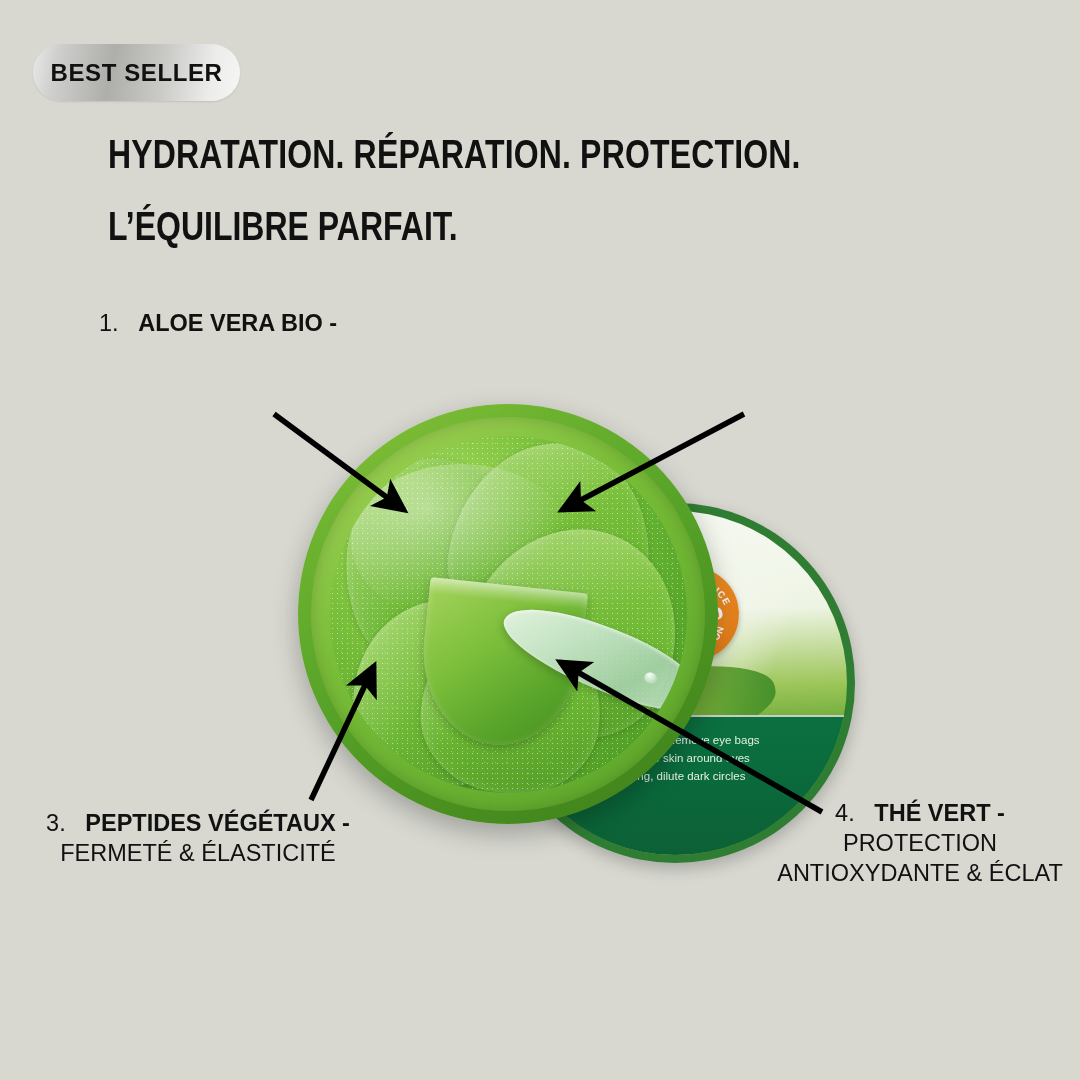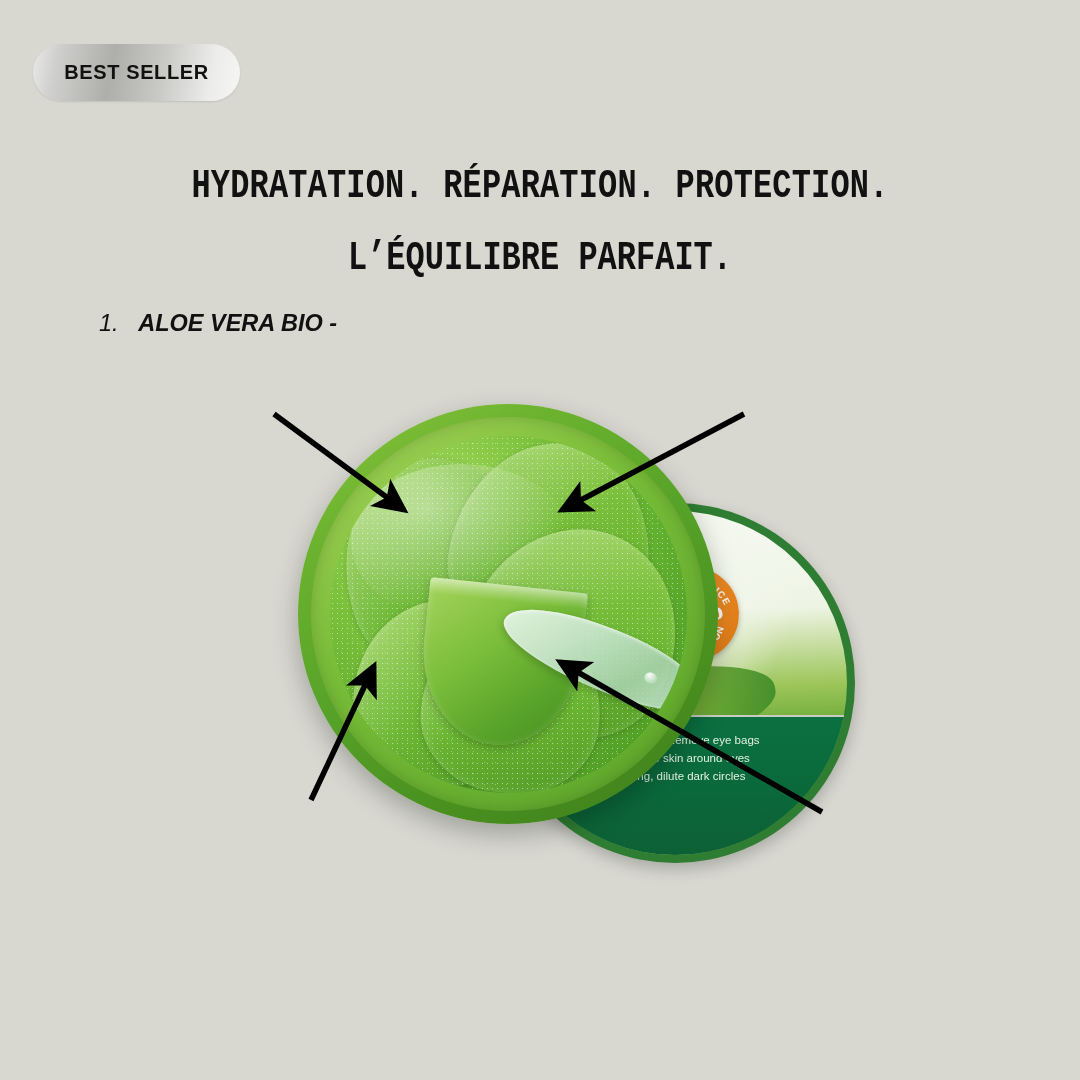--- a/index.html
+++ b/index.html
@@ -13,47 +13,46 @@
 
   
   .badge{
     position:absolute;left:33px;top:44px;width:207px;height:57px;
     border-radius:29px;
     background:linear-gradient(100deg,#e9e9e7 0%,#cfcfcd 12%,#aeaeab 38%,#c9c9c6 62%,#ececeb 85%,#f6f6f5 100%);
     box-shadow:0 1px 2px rgba(0,0,0,.10);
     display:flex;align-items:center;justify-content:center;
   }
   .badge-label{
-    font-size:20px;font-weight:bold;letter-spacing:.6px;color:#111;
+    font-size:24px;font-weight:bold;letter-spacing:.6px;color:#111;
     font-family:"Liberation Sans",sans-serif;
   }
 
   
   .headline{
-    position:absolute;left:0;top:128px;width:1080px;text-align:center;
+    position:absolute;left:0;top:128px;width:1080px;text-align:left;
     color:#111;font-weight:bold;
-    font-family:Liberation Mono, monospace;
-    margin-top:33px;
+    font-family:Liberation Sans, sans-serif;
   }
   .headline .l1{
     display:block;font-size:40px;line-height:52px;
     letter-spacing:.2px;transform:scaleX(.80);transform-origin:center;
   }
   .headline .l2{
     display:block;font-size:40px;line-height:52px;margin-top:20px;
     transform:scaleX(.80);transform-origin:center;
   }
 
   
   .callout{position:absolute;color:#111;font-size:23.5px;line-height:30px;}
   .callout .num{font-weight:normal;}
   .callout .name{font-weight:bold;}
   .callout .desc{font-weight:normal;}
 
-  #callout-1{left:8px;top:308px;width:420px;text-align:center;font-style:italic;}
+  #callout-1{left:8px;top:308px;width:420px;text-align:center;}
   #callout-2{left:650px;top:318px;width:426px;text-align:center;}
   #callout-3{left:8px;top:808px;width:380px;text-align:center;}
   #callout-4{left:760px;top:798px;width:320px;text-align:center;}
 
   
   #arrows{position:absolute;left:0;top:0;width:1080px;height:1080px;}
 
   
   #product{position:absolute;left:290px;top:398px;width:520px;height:465px;}
 
@@ -258,15 +257,27 @@
     <line x1="822" y1="812" x2="560" y2="662" stroke="#000" stroke-width="5.5" marker-end="url(#ah)"></line>
   </svg>
 
   <div class="callout" id="callout-1">
     <span class="num">1.</span>
     <span>&nbsp;</span>
     <span class="name">ALOE VERA BIO -</span>
   </div>
 
 
-
+  <div class="callout" id="callout-3">
+    <span class="num">3.</span>
+    <span>&nbsp;</span>
+    <span class="name">PEPTIDES VÉGÉTAUX -</span>
+    <div class="desc">FERMETÉ &amp; ÉLASTICITÉ</div>
+  </div>
+
+  <div class="callout" id="callout-4">
+    <span class="num">4.</span>
+    <span>&nbsp;</span>
+    <span class="name">THÉ VERT -</span>
+    <div class="desc">PROTECTION ANTIOXYDANTE &amp; ÉCLAT</div>
+  </div>
 
 </div>
 
 </body></html>

